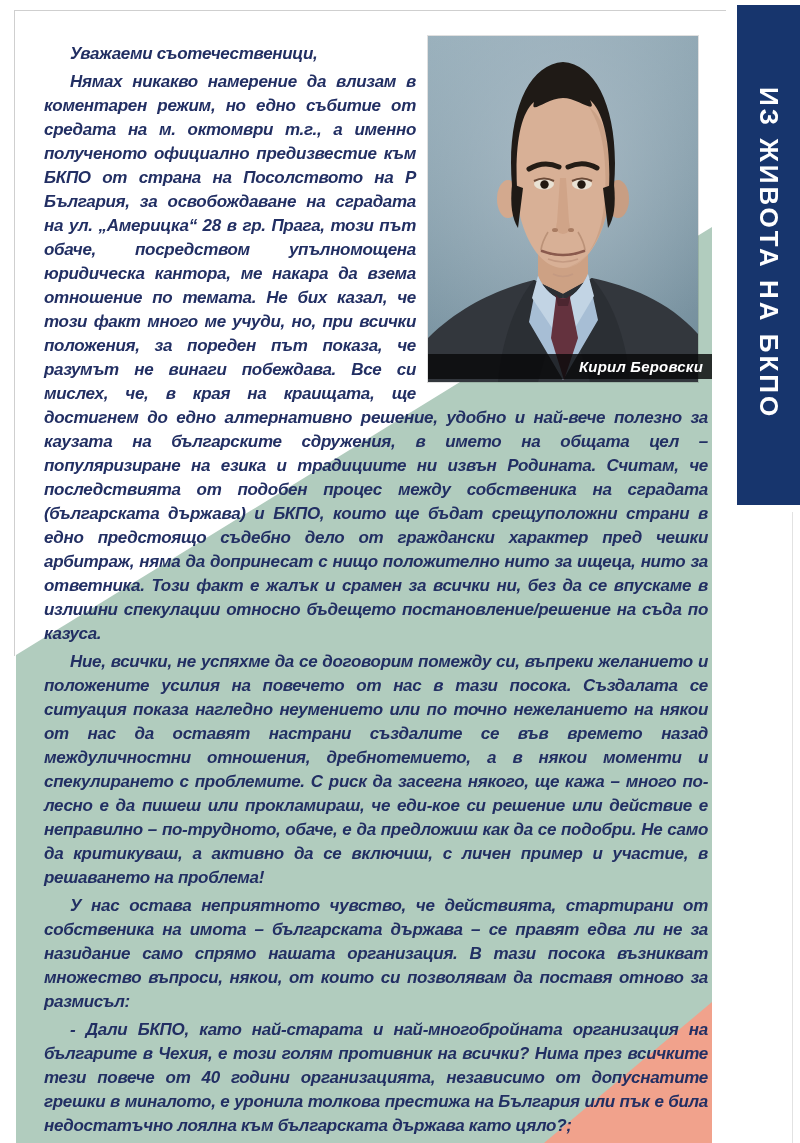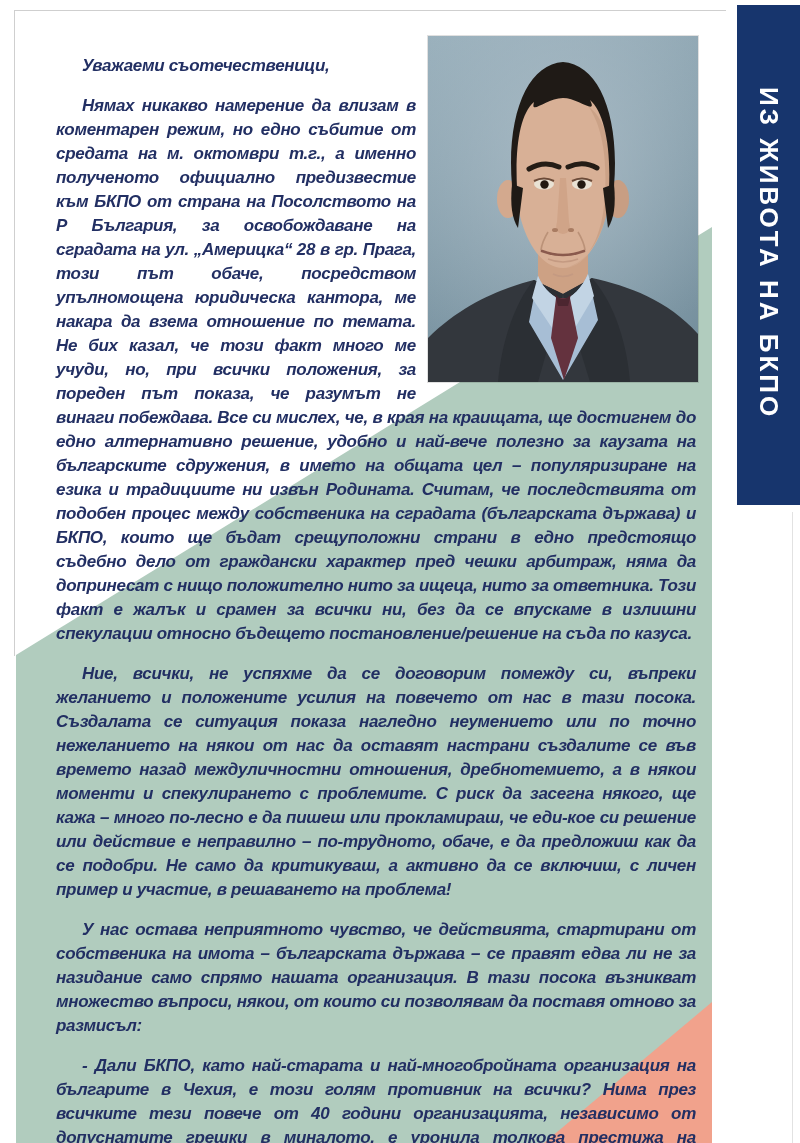--- a/index.html
+++ b/index.html
@@ -32,21 +32,21 @@
     position:absolute;left:47px;top:82px;
     transform:rotate(90deg);transform-origin:0 0;
     white-space:nowrap;color:#ffffff;font-weight:700;font-size:26px;letter-spacing:3px;
   }
 
   
   .content{
     position:absolute;left:40px;top:0;width:672px;padding-top:38px;z-index:2;
   }
   .content p{
-    margin:16px;text-indent:26px;text-align:justify;
+    margin:4px;text-indent:26px;text-align:justify;
     font-weight:700;font-style:italic;
     color:var(--c-text,#222f63);
     font-size:17px;line-height:24px;letter-spacing:-0.3px;
   }
 
   
   .photo-wrap{
     float:right;width:284px;height:346px;margin:-2px 0 12px 12px;position:relative;
   }
   .photo{
@@ -133,20 +133,21 @@
 
           <path d="M120 196 Q114 206 113 214" stroke="#bb9278" stroke-width="1.6" fill="none"></path>
           <path d="M150 196 Q156 206 157 214" stroke="#bb9278" stroke-width="1.6" fill="none"></path>
 
           <path d="M114 215 Q135 223 156 215" stroke="#8a5a4d" stroke-width="2.6" fill="none" stroke-linecap="round"></path>
           <path d="M120 223 Q135 229 150 223" stroke="#c49a82" stroke-width="1.6" fill="none"></path>
 
           <path d="M125 238 Q135 243 145 238" stroke="#c49a82" stroke-width="1.4" fill="none"></path>
         </svg>
       </div>
+      <div class="photo-caption">Кирил Беровски</div>
     </div>
 
     <p>Уважаеми съотечественици,</p>
     <p>Нямах никакво намерение да влизам в коментарен режим, но едно събитие от средата на м. октомври т.г., а именно полученото официално предизвестие към БКПО от страна на Посолството на Р България, за освобождаване на сградата на ул. „Америцка“ 28 в гр. Прага, този път обаче, посредством упълномощена юридическа кантора, ме накара да взема отношение по темата. Не бих казал, че този факт много ме учуди, но, при всички положения, за пореден път показа, че разумът не винаги побеждава. Все си мислех, че, в края на краищата, ще достигнем до едно алтернативно решение, удобно и най-вече полезно за каузата на българските сдружения, в името на общата цел – популяризиране на езика и традициите ни извън Родината. Считам, че последствията от подобен процес между собственика на сградата (българската държава) и БКПО, които ще бъдат срещуположни страни в едно предстоящо съдебно дело от граждански характер пред чешки арбитраж, няма да допринесат с нищо положително нито за ищеца, нито за ответника. Този факт е жалък и срамен за всички ни, без да се впускаме в излишни спекулации относно бъдещето постановление/решение на съда по казуса.</p>
     <p>Ние, всички, не успяхме да се договорим помежду си, въпреки желанието и положените усилия на повечето от нас в тази посока. Създалата се ситуация показа нагледно неумението или по точно нежеланието на някои от нас да оставят настрани създалите се във времето назад междуличностни отношения, дребнотемието, а в някои моменти и спекулирането с проблемите. С риск да засегна някого, ще кажа – много по-лесно е да пишеш или прокламираш, че еди-кое си решение или действие е неправилно – по-трудното, обаче, е да предложиш как да се подобри. Не само да критикуваш, а активно да се включиш, с личен пример и участие, в решаването на проблема!</p>
     <p>У нас остава неприятното чувство, че действията, стартирани от собственика на имота – българската държава – се правят едва ли не за назидание само спрямо нашата организация. В тази посока възникват множество въпроси, някои, от които си позволявам да поставя отново за размисъл:</p>
     <p>- Дали БКПО, като най-старата и най-многобройната организация на българите в Чехия, е този голям противник на всички? Нима през всичките тези повече от 40 години организацията, независимо от допуснатите грешки в миналото, е уронила толкова престижа на България или пък е била недостатъчно лоялна към българската държава като цяло?;</p>
     <p>- Дали сегашното новоизбрано ръководство на БКПО и на БКПК, гр. Прага е продължило да води безпринципна политика на управление и дали същото не е имало достатъчно желание за комуникация, респективно взаимодействие с българските институции и българските сдружения на територията на Р Чехия?;</p>
 
   </div>

